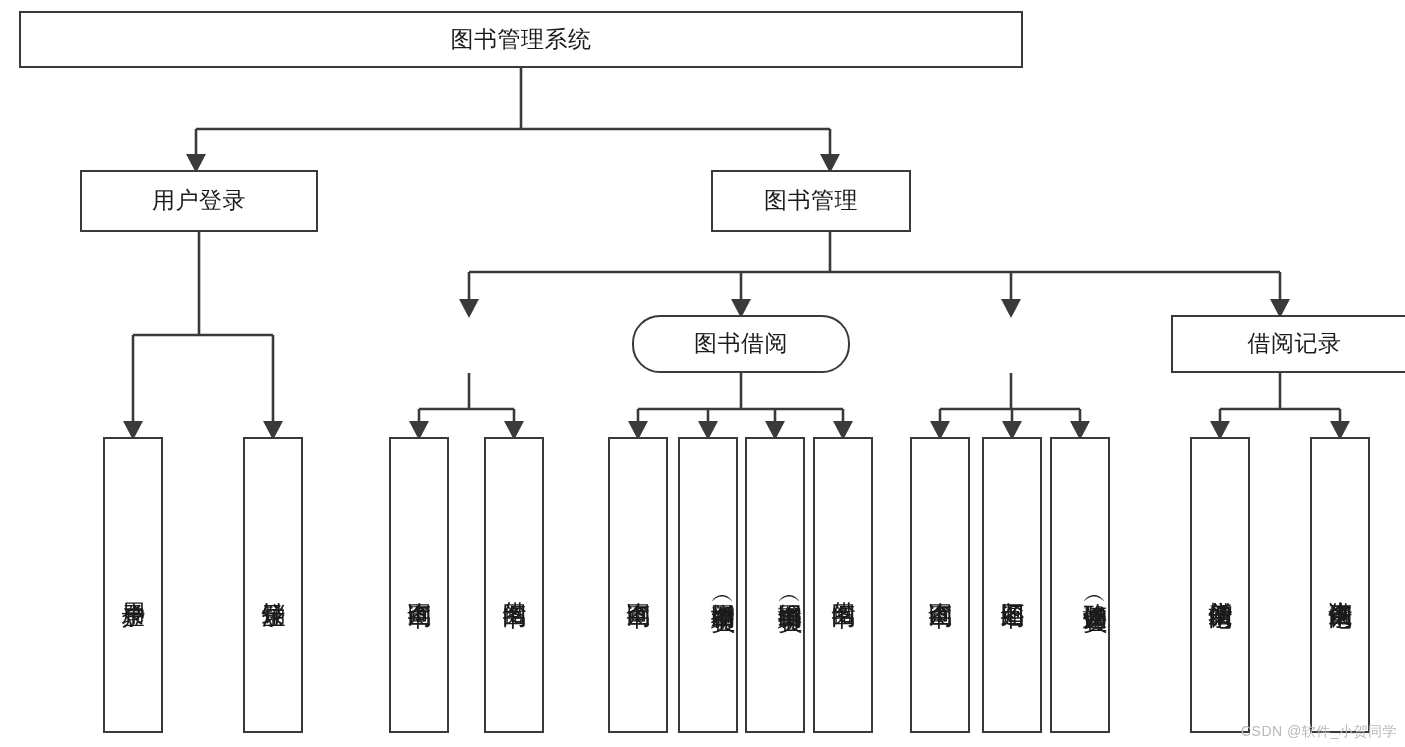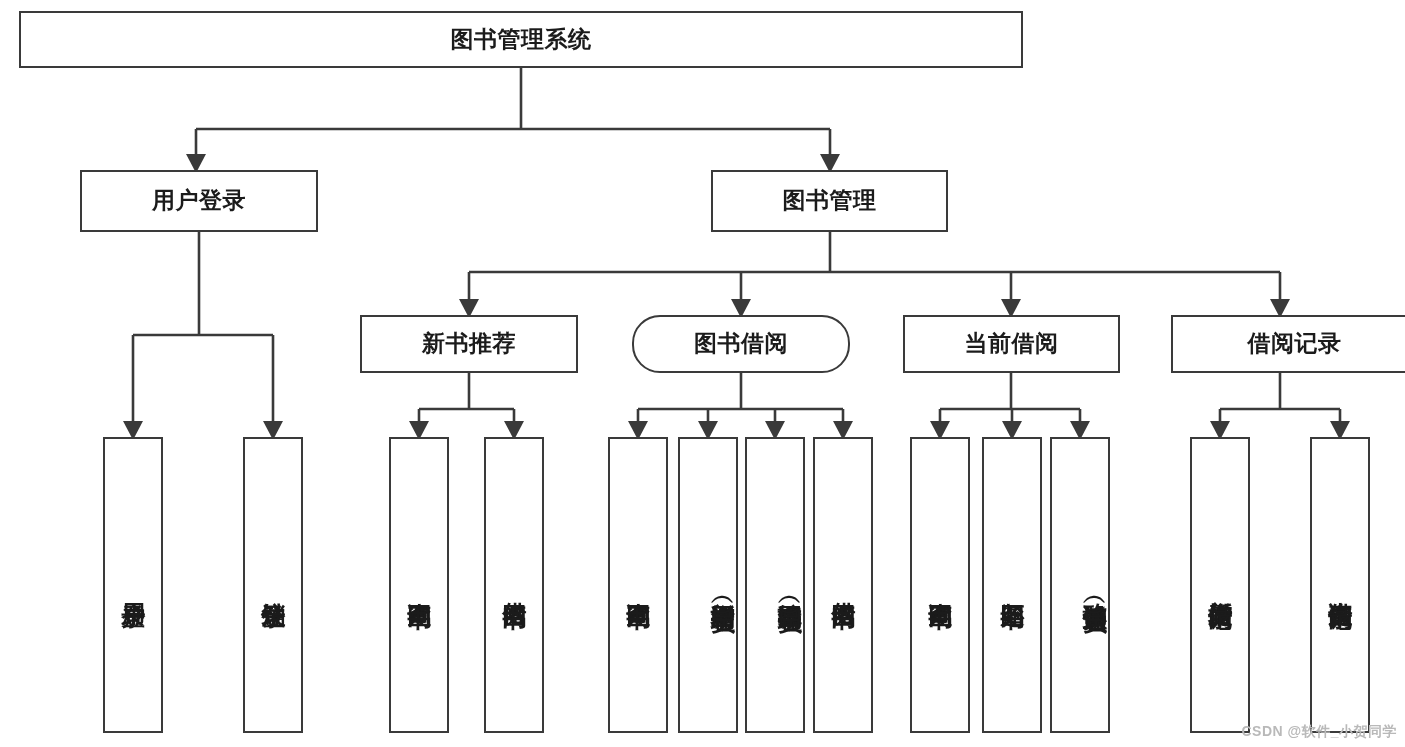--- a/index.html
+++ b/index.html
@@ -9,21 +9,20 @@
   }
   body {
     font-family: "Liberation Sans", "DejaVu Sans", sans-serif;
   }
   #diagram-root {
     position: relative;
     width: 1405px;
     height: 747px;
     background: #ffffff;
     overflow: hidden;
-    font-weight: bold;
   }
   #edges-layer {
     position: absolute;
     left: 0;
     top: 0;
     width: 1405px;
     height: 747px;
     pointer-events: none;
   }
   .node {
@@ -122,32 +121,26 @@
     </g>
   </svg>
 
   <div class="node node-h" style="left:19px; top:11px; width:1004px; height:57px;">
     <span>图书管理系统</span>
   </div>
 
   <div class="node node-h" style="left:80px; top:170px; width:238px; height:62px;">
     <span>用户登录</span>
   </div>
-  <div class="node node-h" style="left:711px; top:170px; width:237px; height:62px;">
+  <div class="node node-h" style="left:711px; top:170px; width:200px; height:62px;">
     <span>图书管理</span>
   </div>
 
-  <div class="node node-h" style="left:360px; top:315px; width:218px; height:58px;">
-    <span>新书推荐</span>
-  </div>
   <div class="node node-h" style="left:632px; top:315px; width:218px; height:58px;border-radius:28px;">
     <span>图书借阅</span>
-  </div>
-  <div class="node node-h" style="left:903px; top:315px; width:217px; height:58px;">
-    <span>当前借阅</span>
   </div>
   <div class="node node-h" style="left:1171px; top:315px; width:247px; height:58px;">
     <span>借阅记录</span>
   </div>
 
   <div class="node node-v" style="left:103px; top:437px; width:60px; height:296px; align-items:center; padding-top:0;">
     <span>用户登录</span>
   </div>
   <div class="node node-v" style="left:243px; top:437px; width:60px; height:296px; align-items:center; padding-top:0;">
     <span>注销登录</span>

